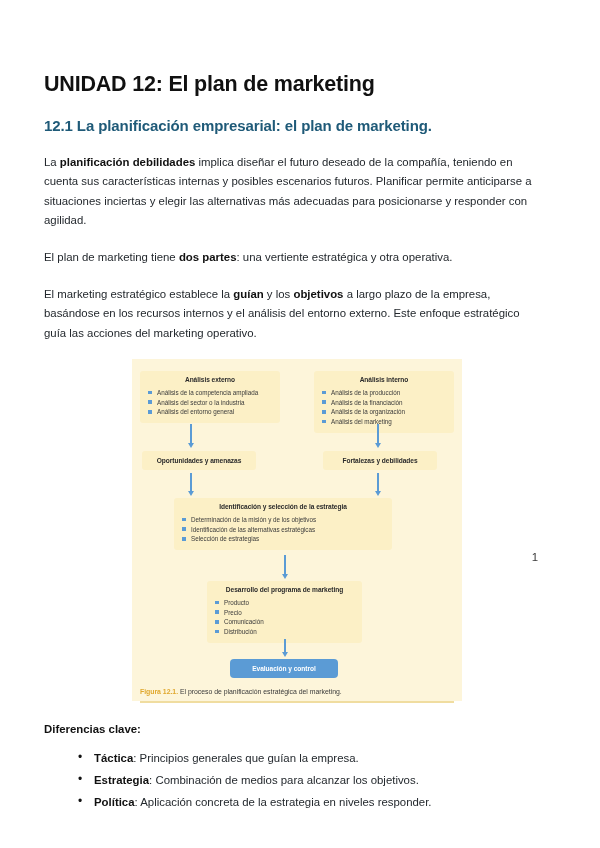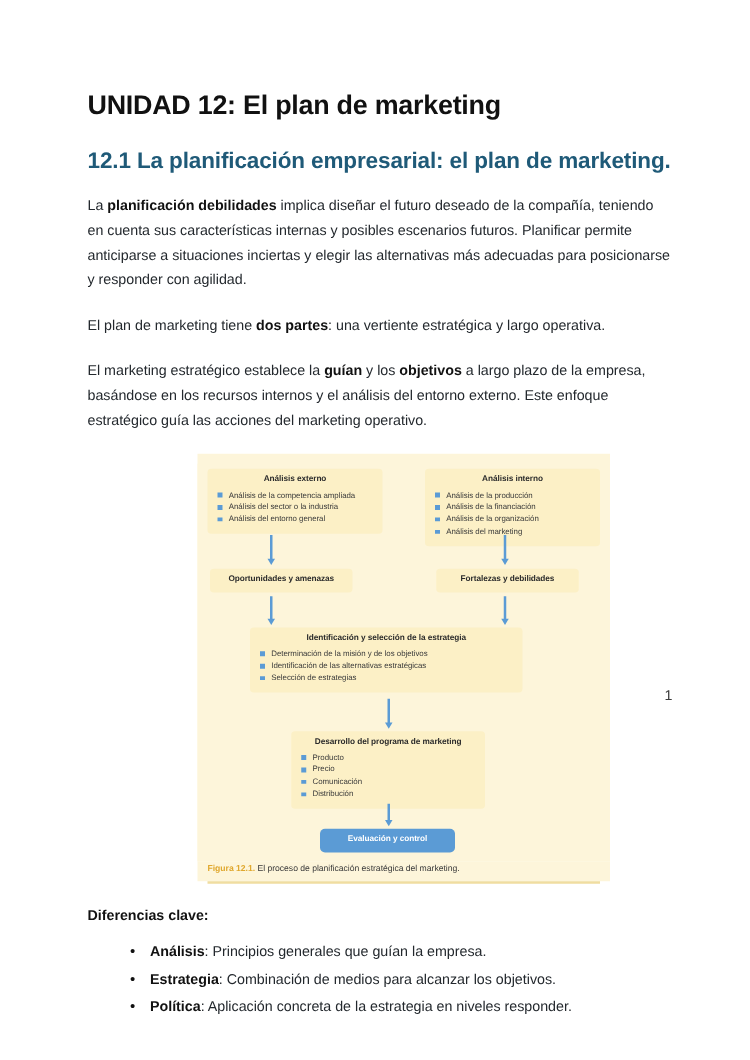--- a/index.html
+++ b/index.html
@@ -14,34 +14,34 @@
     font-family: "Liberation Sans", sans-serif;
     color: #1a1a1a;
     overflow: hidden;
   }
   .page {
     position: absolute;
     left: 0; top: 0;
     width: 600px;
     height: 607px;
     box-sizing: border-box;
-    padding: 56px 62px 0 70px;
+    padding: 56px 62px 0 44px;
   }
 
   
   .doc-title {
     font-size: 21.5px;
     font-weight: bold;
     letter-spacing: -0.2px;
     color: #111111;
     margin: 16px 0 0 0;
     line-height: 1.2;
   }
   .section-heading {
-    font-size: 18px;
+    font-size: 15px;
     font-weight: bold;
     color: #1f5a78;
     margin: 19px 0 0 0;
     line-height: 1.25;
     letter-spacing: -0.1px;
   }
 
   
   p.body {
     font-size: 11.4px;
@@ -199,21 +199,21 @@
 <body>
 
 <div class="page">
 
   <h1 class="doc-title">UNIDAD 12: El plan de marketing</h1>
 
   <h2 class="section-heading">12.1 La planificación empresarial: el plan de marketing.</h2>
 
   <p class="body"><span>La </span><b>planificación debilidades</b><span> implica diseñar el futuro deseado de la compañía, teniendo en cuenta sus características internas y posibles escenarios futuros. Planificar permite anticiparse a situaciones inciertas y elegir las alternativas más adecuadas para posicionarse y responder con agilidad.</span></p>
 
-  <p class="body"><span>El plan de marketing tiene </span><b>dos partes</b><span>: una vertiente estratégica y largo operativa.</span></p>
+  <p class="body"><span>El plan de marketing tiene </span><b>dos partes</b><span>: una vertiente estratégica y otra operativa.</span></p>
 
   <p class="body"><span>El marketing estratégico establece la </span><b>guían</b><span> y los </span><b>objetivos</b><span> a largo plazo de la empresa, basándose en los recursos internos y el análisis del entorno externo. Este enfoque estratégico guía las acciones del marketing operativo.</span></p>
 
   <div class="figure-wrap">
     <div class="figure-canvas">
 
       <div class="fbox" style="left:8px; top:4px; width:140px;">
         <div class="fb-title">Análisis externo</div>
         <ul>
           <li><span class="sq"></span><span>Análisis de la competencia ampliada</span></li>
@@ -277,20 +277,20 @@
 
     <div style="height:26px; background:#fdf5da;"></div>
   </div>
 
   <div class="fig-caption"><span class="cap-lead">Figura 12.1.</span><span> El proceso de planificación estratégica del marketing.</span></div>
   <div class="fig-rule"></div>
 
   <div class="diff-title">Diferencias clave:</div>
 
   <ul class="diff-list">
-    <li><b>Análisis</b><span>: Principios generales que guían la empresa.</span></li>
+    <li><b>Táctica</b><span>: Principios generales que guían la empresa.</span></li>
     <li><b>Estrategia</b><span>: Combinación de medios para alcanzar los objetivos.</span></li>
     <li><b>Política</b><span>: Aplicación concreta de la estrategia en niveles responder.</span></li>
   </ul>
 
   <div class="page-number">1</div>
 
 </div>
 
 </body></html>

